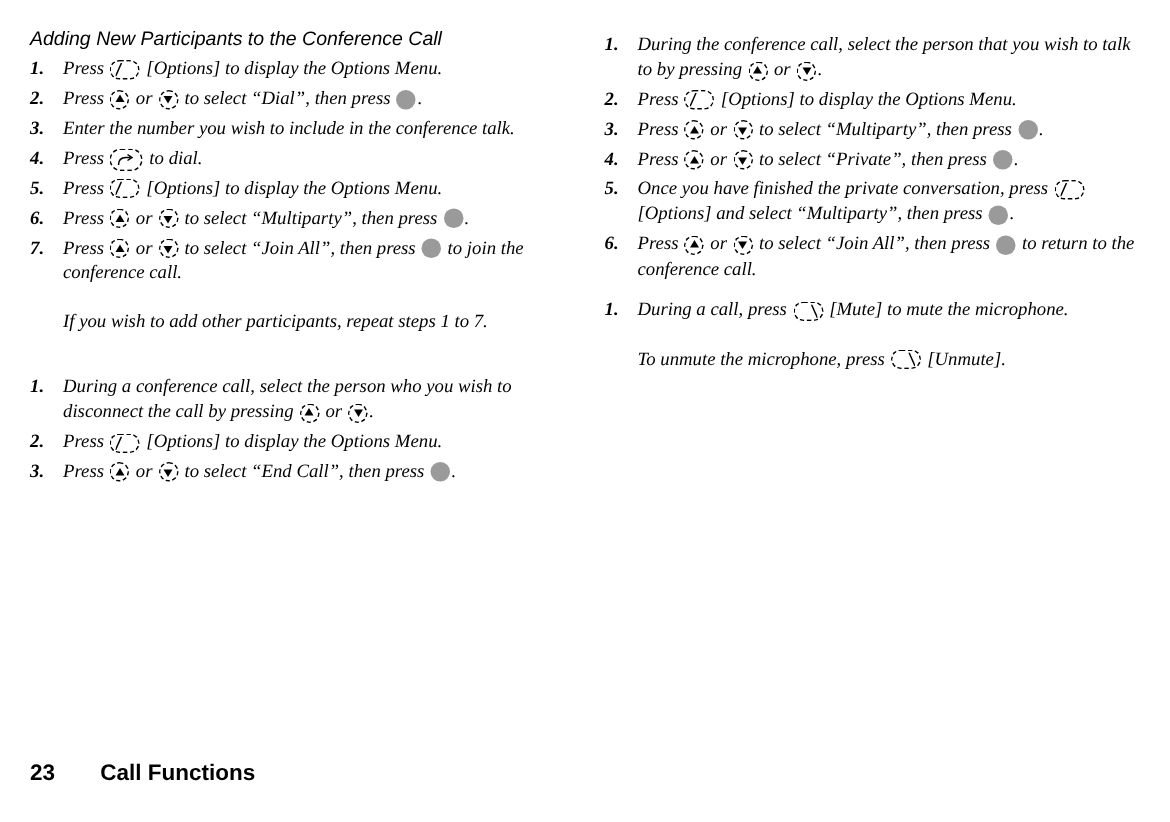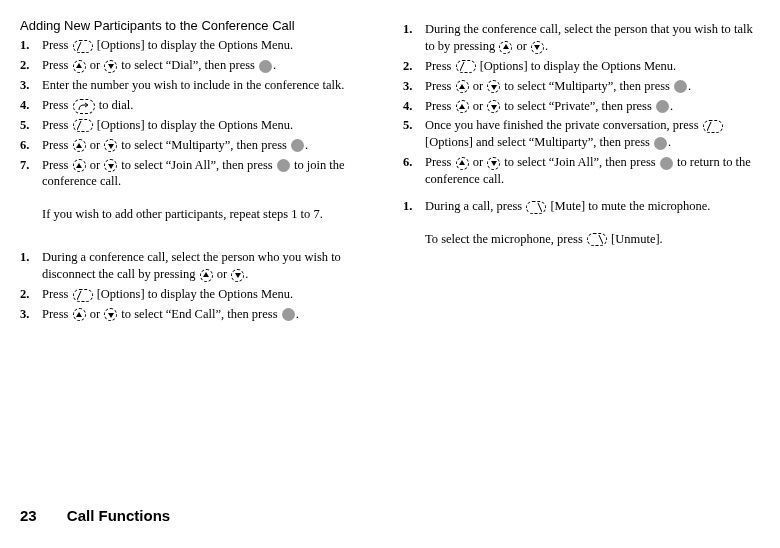--- a/index.html
+++ b/index.html
@@ -10,20 +10,21 @@
     line-height: 1.35;
     width: 780px;
     height: 548px;
     box-sizing: border-box;
     color: #000;
     background: #fff;
   }
   .columns {
     display: flex;
     gap: 26px;
+    font-style: italic;
   }
   .col {
     flex: 1;
     min-width: 0;
   }
   h2 {
     font-family: Arial, Helvetica, sans-serif;
     font-size: 13px;
     font-weight: 400;
     margin: 0 0 2px 0;
@@ -257,21 +258,21 @@
       </li>
     </ol>
 
     <ol>
       <li>
         <span class="num">1.</span>
         <span class="body">
           <span>During a call, press </span><span class="ic soft"><svg viewBox="0 0 12 9">
                 <path d="M8 0 L12 9" stroke="#000" fill="none" stroke-width="1"></path>
               </svg></span><span> [Mute] to mute the microphone.</span>
-          <p><span>To select the microphone, press </span><span class="ic soft"><svg viewBox="0 0 12 9">
+          <p><span>To unmute the microphone, press </span><span class="ic soft"><svg viewBox="0 0 12 9">
                   <path d="M8 0 L12 9" stroke="#000" fill="none" stroke-width="1"></path>
                 </svg></span><span> [Unmute].</span></p>
         </span>
       </li>
     </ol>
   </div>
 </div>
 
 <div class="footer">
   <span class="page">23</span>

